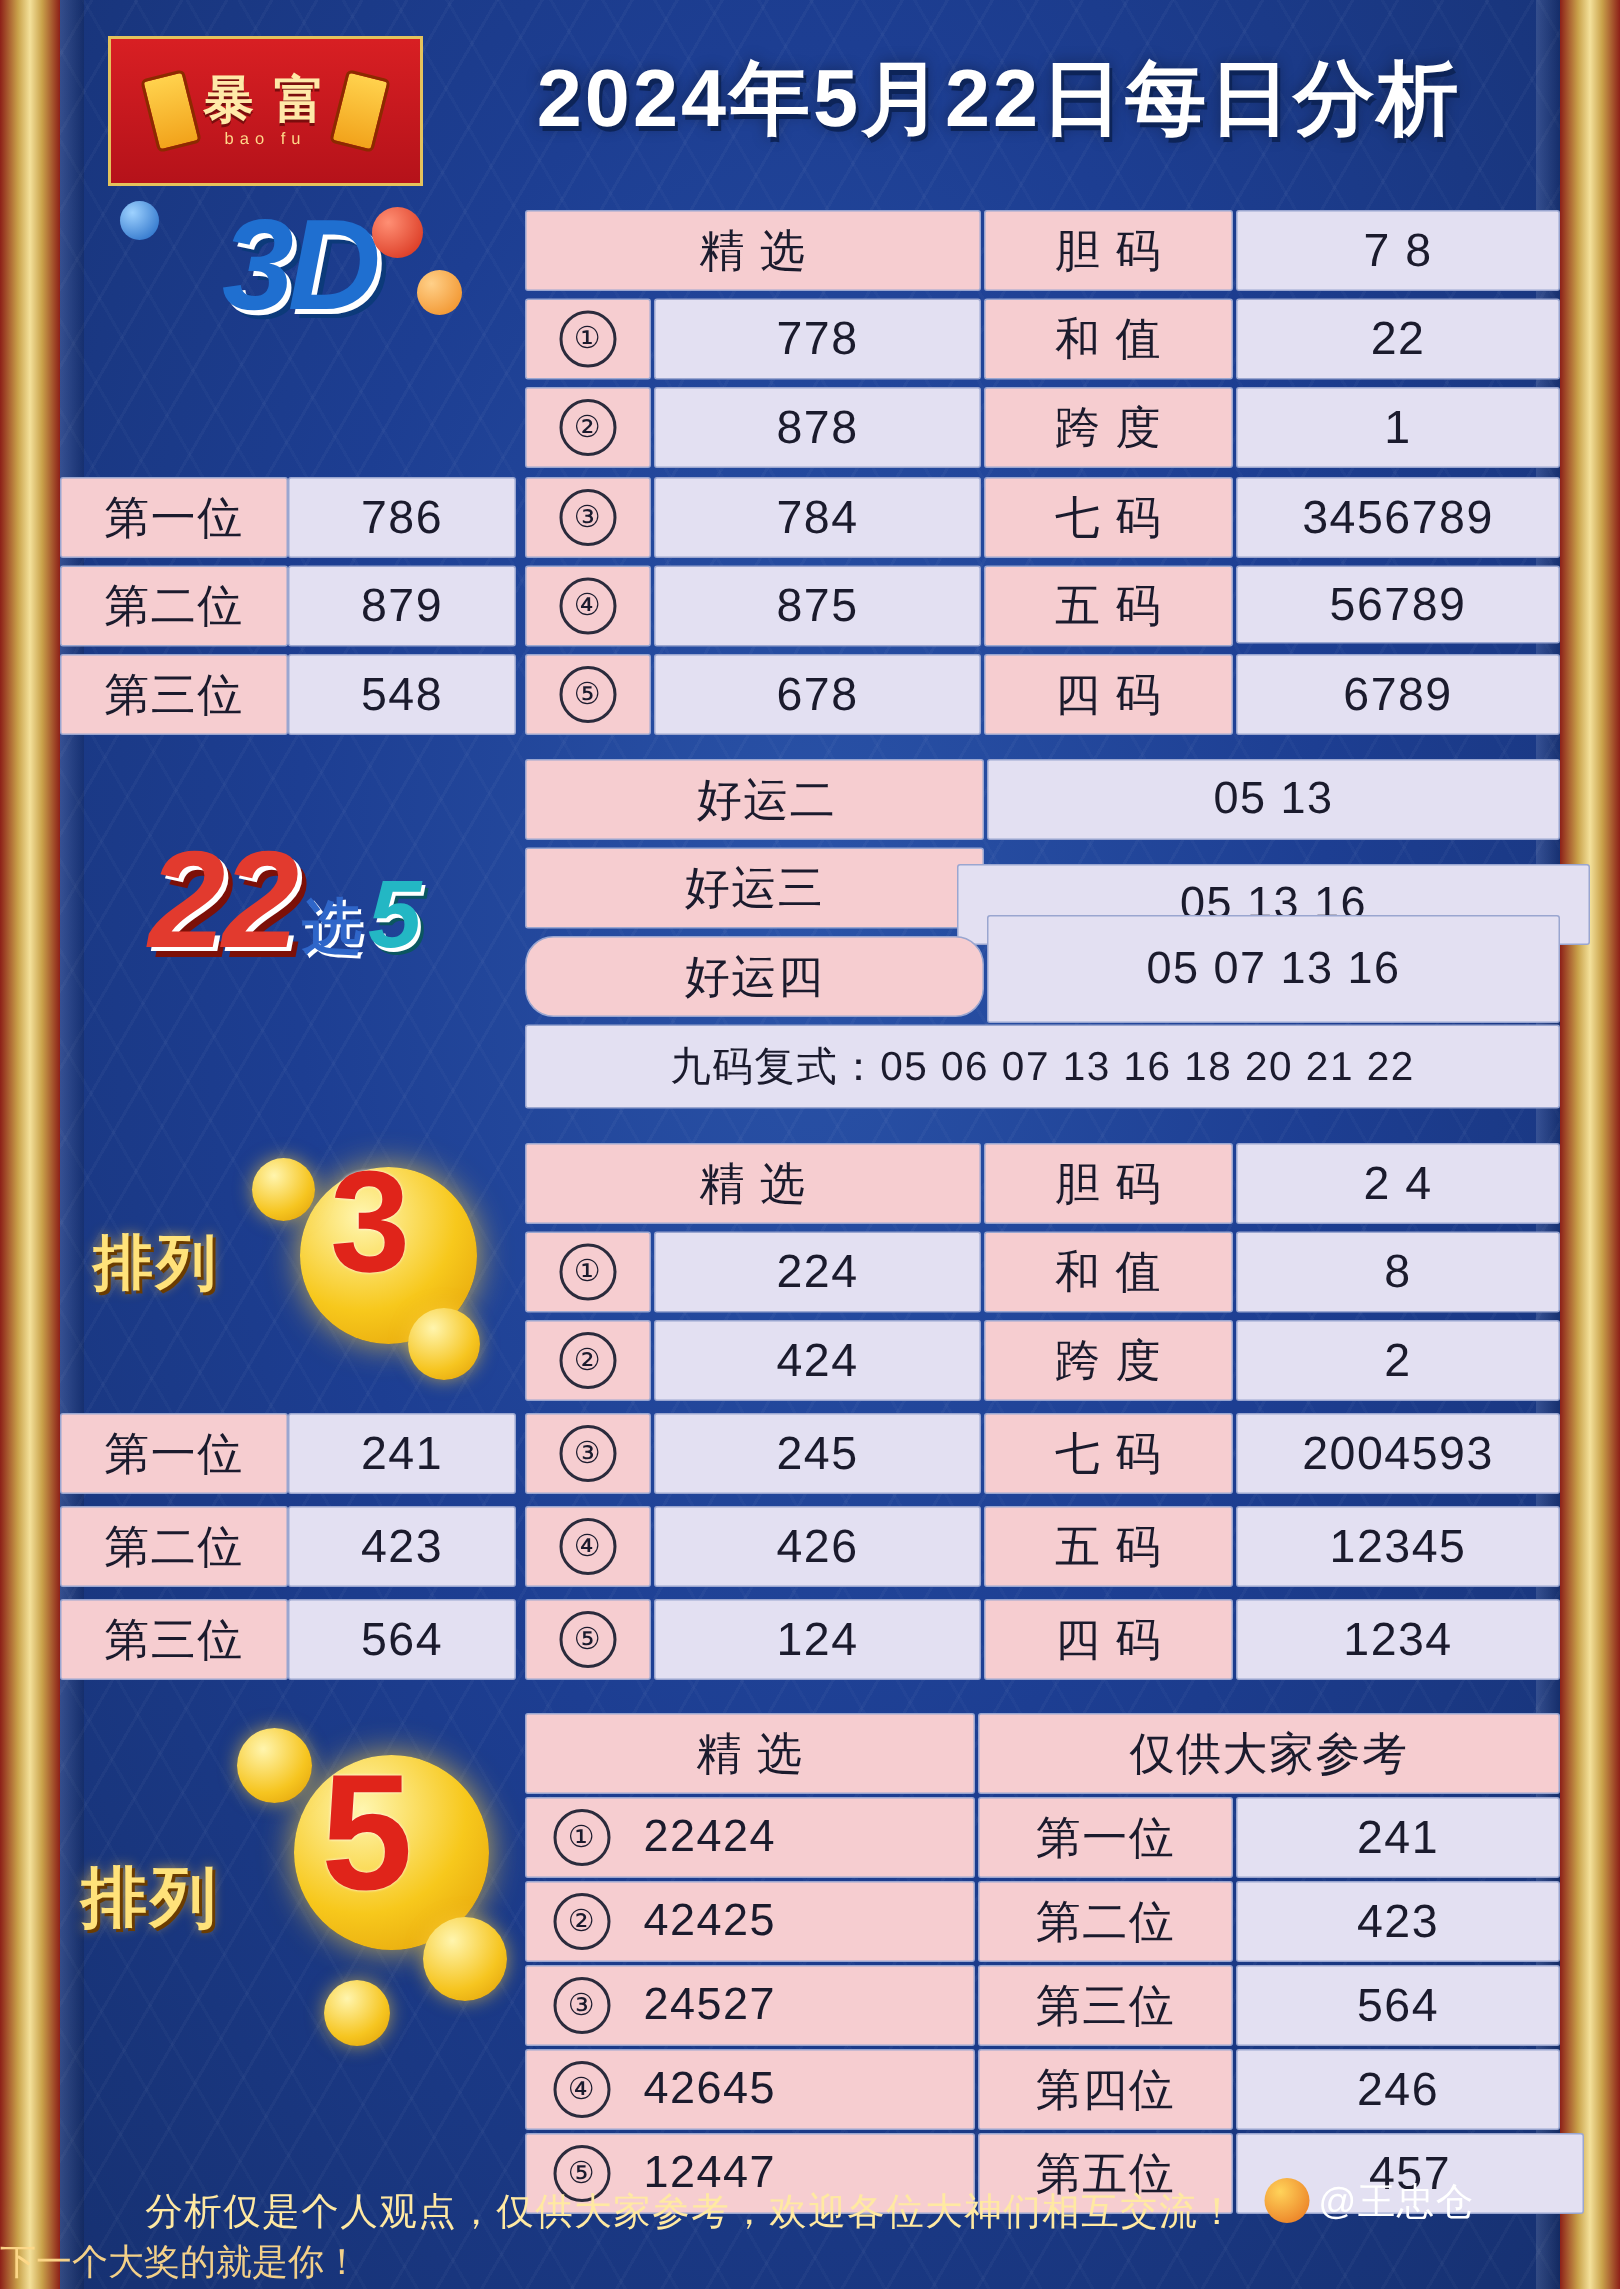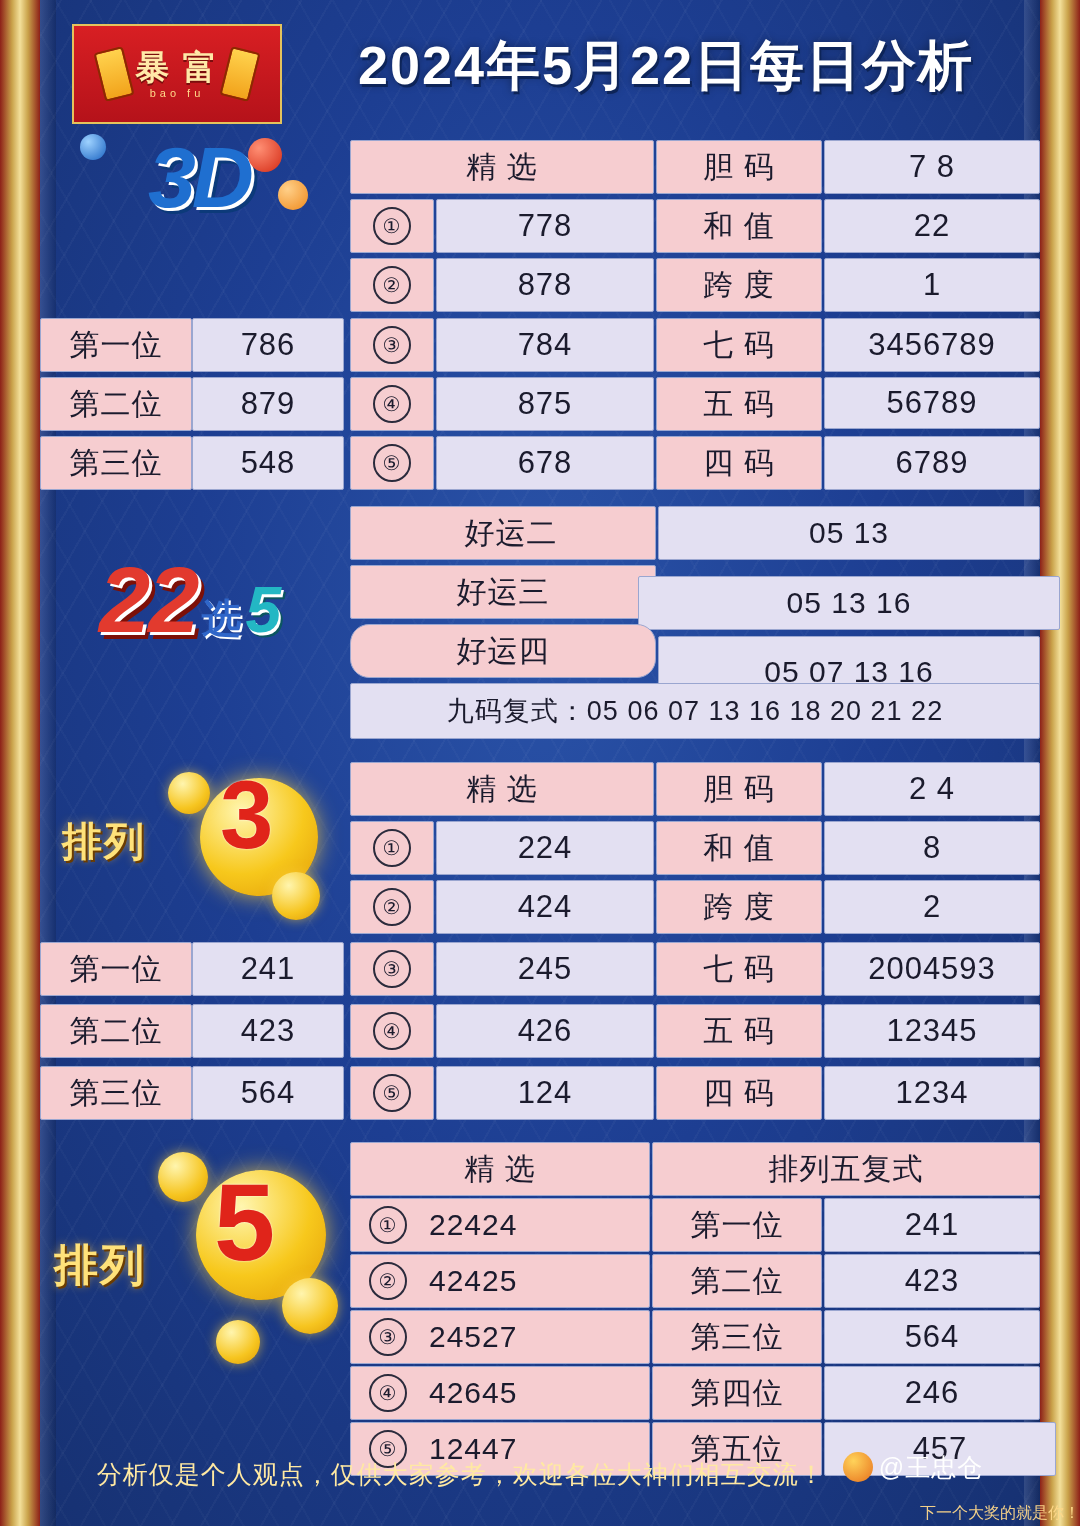--- a/index.html
+++ b/index.html
@@ -251,23 +251,23 @@
   .weibo-icon {
     width: 30px; height: 30px;
     border-radius: 50%;
     background: radial-gradient(circle at 35% 30%, #ffd35a, #e8711c);
     display: inline-block;
   }
   .footer-sub {
     position: absolute;
     left: 0; right: 0;
     bottom: 2px;
-    text-align: right;
+    text-align: left;
     color: #ffd98a;
-    font-size: 16px;
+    font-size: 24px;
     opacity: .95;
   }
 </style>
 </head>
 <body>
 
 <div class="page">
   <div class="texture"></div>
   <div class="edge left"></div>
   <div class="edge right"></div>
@@ -356,21 +356,21 @@
   </div>
   <div class="cell lav num" style="left:436px; top:436px; width:218px; height:54px;">678</div>
   <div class="cell pink" style="left:656px; top:436px; width:166px; height:54px;">四 码</div>
   <div class="cell lav num" style="left:824px; top:436px; width:216px; height:54px;">6789</div>
 
   <div class="cell pink" style="left:350px; top:506px; width:306px; height:54px;padding-left:16px;">好运二</div>
   <div class="cell lav" style="left:658px; top:506px; width:382px; height:54px;">05  13</div>
   <div class="cell pink" style="left:350px; top:565px; width:306px; height:54px;">好运三</div>
   <div class="cell lav" style="left:638px; top:565px; width:422px; height:54px;margin-top:11px;">05  13  16</div>
   <div class="cell pink" style="left:350px; top:624px; width:306px; height:54px;border-radius:19px;">好运四</div>
-  <div class="cell lav" style="left:658px; top:636px; width:382px; height:72px;">05  07  13  16</div>
+  <div class="cell lav" style="left:658px; top:610px; width:382px; height:72px;">05  07  13  16</div>
   <div class="cell lav small" style="left:350px; top:683px; width:690px; height:56px; letter-spacing:1px;">九码复式：05  06  07  13  16  18  20  21  22</div>
 
   <div class="cell head" style="left:350px; top:762px; width:304px; height:54px;">精 选</div>
   <div class="cell head" style="left:656px; top:762px; width:166px; height:54px;">胆 码</div>
   <div class="cell lav num" style="left:824px; top:762px; width:216px; height:54px;">2 4</div>
 
   <div class="cell pink" style="left:350px; top:821px; width:84px; height:54px;">
     <span class="circle-idx">①</span>
   </div>
   <div class="cell lav num" style="left:436px; top:821px; width:218px; height:54px;">224</div>
@@ -405,21 +405,21 @@
   <div class="cell pink" style="left:40px; top:1066px; width:152px; height:54px;">第三位</div>
   <div class="cell lav num" style="left:192px; top:1066px; width:152px; height:54px;">564</div>
   <div class="cell pink" style="left:350px; top:1066px; width:84px; height:54px;">
     <span class="circle-idx">⑤</span>
   </div>
   <div class="cell lav num" style="left:436px; top:1066px; width:218px; height:54px;">124</div>
   <div class="cell pink" style="left:656px; top:1066px; width:166px; height:54px;">四 码</div>
   <div class="cell lav num" style="left:824px; top:1066px; width:216px; height:54px;">1234</div>
 
   <div class="cell head" style="left:350px; top:1142px; width:300px; height:54px;">精 选</div>
-  <div class="cell head" style="left:652px; top:1142px; width:388px; height:54px;">排列五复式</div>
+  <div class="cell head" style="left:652px; top:1142px; width:388px; height:54px;">仅供大家参考</div>
 
   <div class="cell pink" style="left:350px; top:1198px; width:300px; height:54px; justify-content:flex-start; padding-left:18px; gap:22px;">
     <span class="circle-idx">①</span>
     <span>22424</span>
   </div>
   <div class="cell pink" style="left:652px; top:1198px; width:170px; height:54px;">第一位</div>
   <div class="cell lav num" style="left:824px; top:1198px; width:216px; height:54px;">241</div>
 
   <div class="cell pink" style="left:350px; top:1254px; width:300px; height:54px; justify-content:flex-start; padding-left:18px; gap:22px;">
     <span class="circle-idx">②</span>

